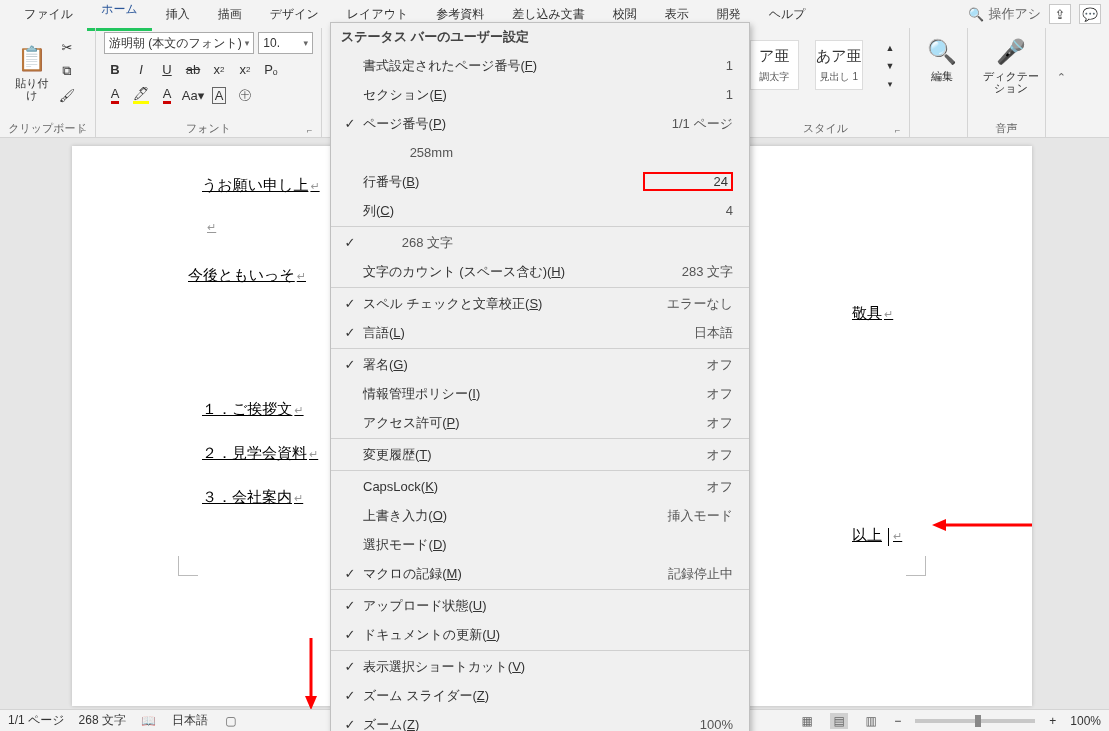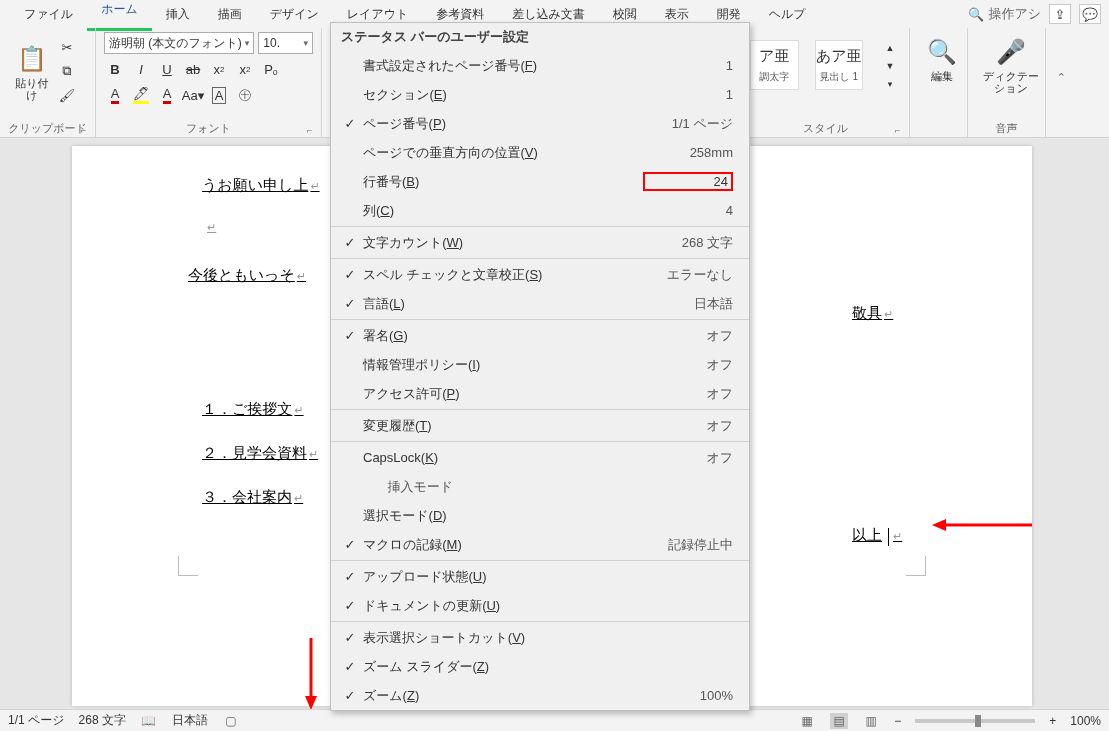--- a/index.html
+++ b/index.html
@@ -239,38 +239,41 @@
         <span class="ctx-label">セクション(<u>E</u>)</span>
         <span class="ctx-value">1</span>
       </div>
       <div class="ctx-item">
         <span class="ctx-check">✓</span>
         <span class="ctx-label">ページ番号(<u>P</u>)</span>
         <span class="ctx-value">1/1 ページ</span>
       </div>
       <div class="ctx-item">
         <span class="ctx-check"></span>
-        <span class="ctx-label">ページでの垂直方向の位置(<u>V</u>)</span>
         <span class="ctx-value">258mm</span>
       </div>
       <div class="ctx-item">
         <span class="ctx-check"></span>
         <span class="ctx-label">行番号(<u>B</u>)</span>
         <span class="ctx-value boxed">24</span>
       </div>
       <div class="ctx-item">
         <span class="ctx-check"></span>
         <span class="ctx-label">列(<u>C</u>)</span>
         <span class="ctx-value">4</span>
       </div>
       <div class="ctx-sep"></div>
       <div class="ctx-item">
         <span class="ctx-check">✓</span>
-        <span class="ctx-label">文字カウント(<u>W</u>)</span>
         <span class="ctx-value">268 文字</span>
+      </div>
+      <div class="ctx-item">
+        <span class="ctx-check"></span>
+        <span class="ctx-label">文字のカウント (スペース含む)(<u>H</u>)</span>
+        <span class="ctx-value">283 文字</span>
       </div>
       <div class="ctx-sep"></div>
       <div class="ctx-item">
         <span class="ctx-check">✓</span>
         <span class="ctx-label">スペル チェックと文章校正(<u>S</u>)</span>
         <span class="ctx-value">エラーなし</span>
       </div>
       <div class="ctx-item">
         <span class="ctx-check">✓</span>
         <span class="ctx-label">言語(<u>L</u>)</span>
@@ -299,20 +302,21 @@
         <span class="ctx-value">オフ</span>
       </div>
       <div class="ctx-sep"></div>
       <div class="ctx-item">
         <span class="ctx-check"></span>
         <span class="ctx-label">CapsLock(<u>K</u>)</span>
         <span class="ctx-value">オフ</span>
       </div>
       <div class="ctx-item">
         <span class="ctx-check"></span>
+        <span class="ctx-label">上書き入力(<u>O</u>)</span>
         <span class="ctx-value">挿入モード</span>
       </div>
       <div class="ctx-item">
         <span class="ctx-check"></span>
         <span class="ctx-label">選択モード(<u>D</u>)</span>
         <span class="ctx-value"></span>
       </div>
       <div class="ctx-item">
         <span class="ctx-check">✓</span>
         <span class="ctx-label">マクロの記録(<u>M</u>)</span>

